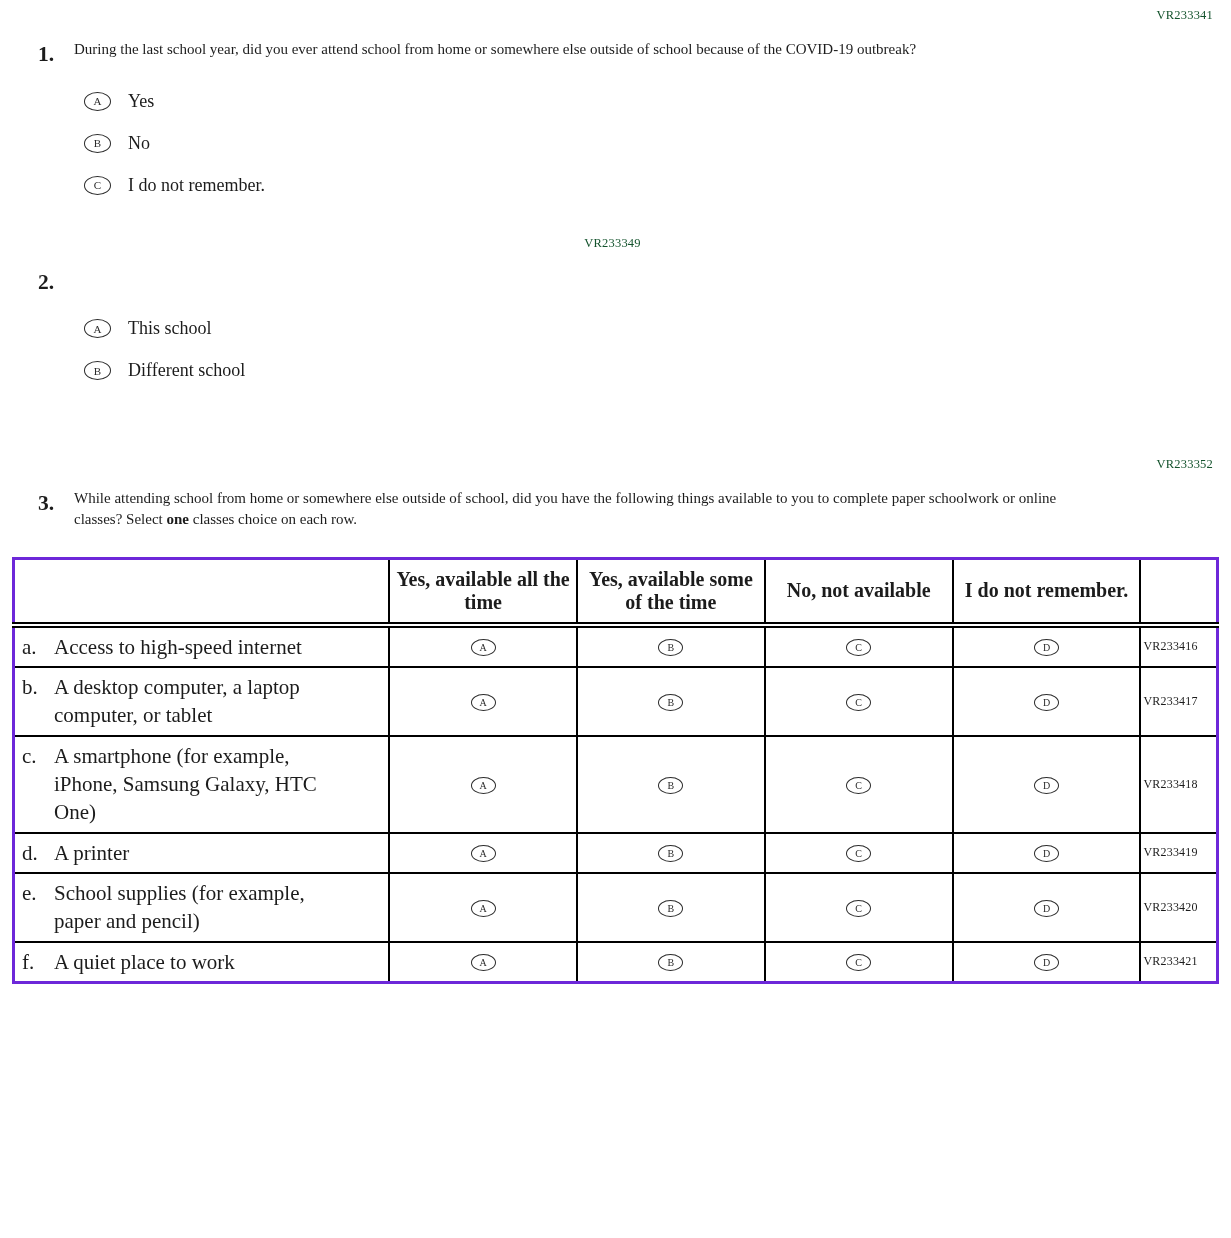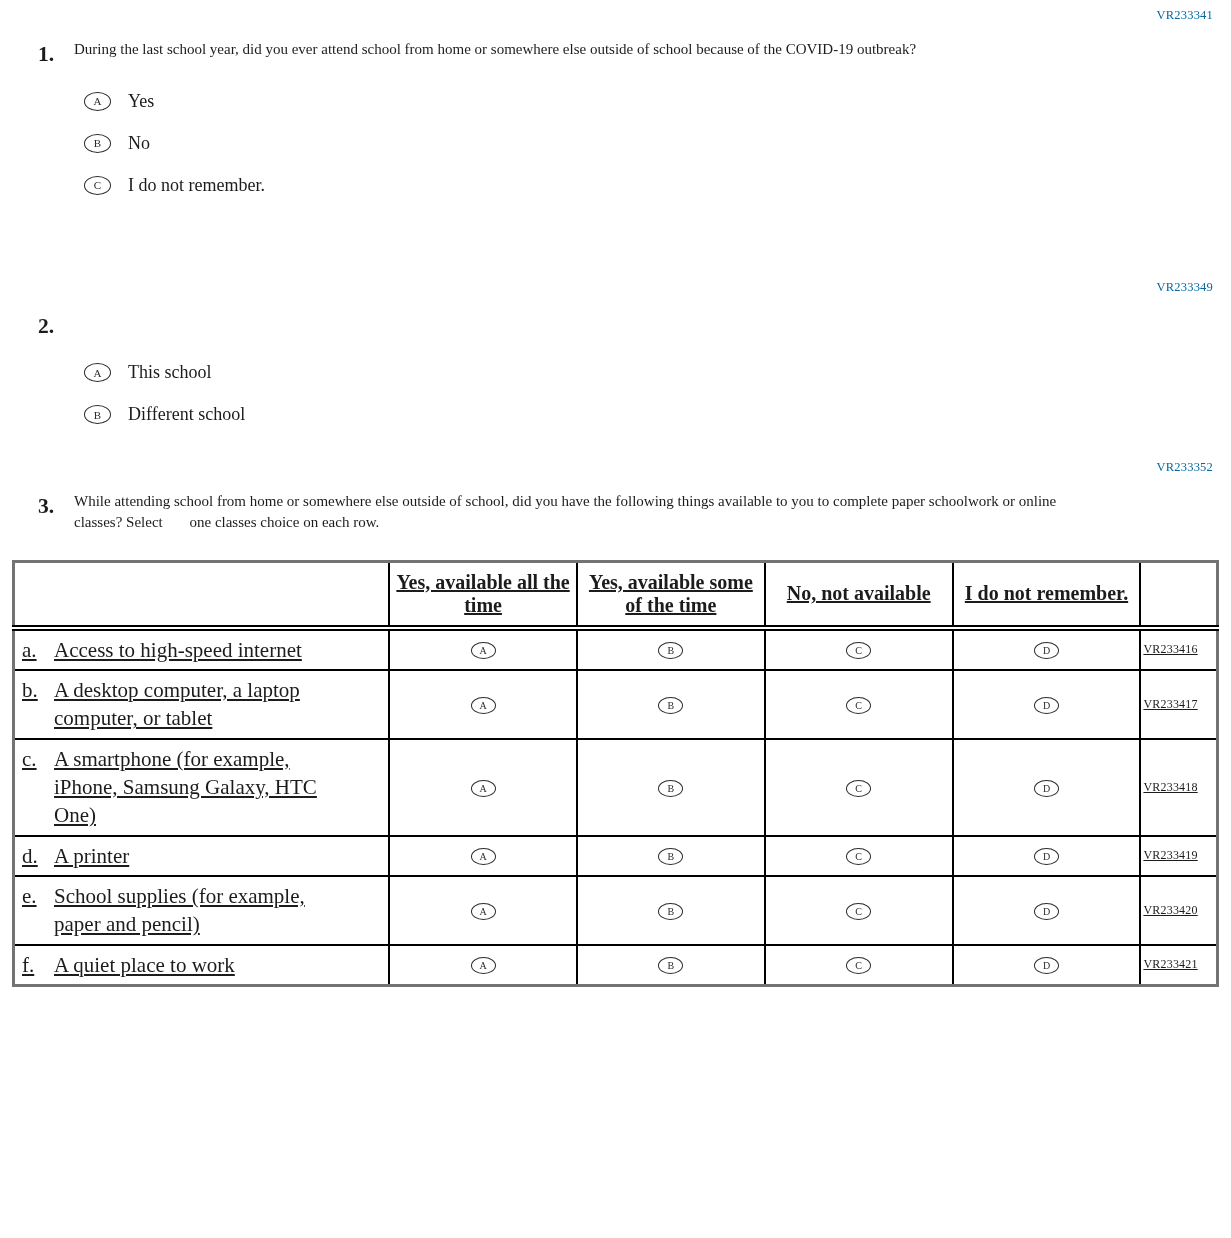--- a/index.html
+++ b/index.html
@@ -9,42 +9,42 @@
     font-family: "Liberation Serif", "DejaVu Serif", serif;
     color: #1c1c1c;
   }
   .page { width: 1231px; padding: 8px 12px 10px 12px; }
 
   .code {
     text-align: right;
     font-size: 12.5px;
     letter-spacing: 0.2px;
     padding-right: 6px;
-    color: #0369a1;
-  }
-  .gap-a { margin-top: 84px; }
-  .gap-b { margin-top: 35px; }
+    color: #14532d;
+  }
+  .gap-a { margin-top: 40px; text-align: center; }
+  .gap-b { margin-top: 76px; }
 
   .q { margin-left: 26px; margin-top: 16px; }
   .q-row { display: flex; align-items: flex-start; }
   .q-num {
     flex: none;
     width: 36px;
     font-weight: bold;
     font-size: 21.5px;
     line-height: 1.42;
   }
   .q-text {
     margin: 0;
     max-width: 1002px;
     font-size: 15px;
     line-height: 1.42;
   }
   .justify { text-align: justify; }
-  .bold { font-weight: normal; margin-left: 23px; }
+  .bold { font-weight: bold; }
 
   .choices { margin-top: 10px; }
   .choice {
     display: flex;
     align-items: center;
     margin-left: 46px;
     margin-top: 21px;
   }
   .bubble {
     flex: none;
@@ -61,22 +61,21 @@
     color: #2b2b2b;
   }
   .choice .bubble { margin-right: 17px; }
   .bubble.sm { width: 25px; height: 17px; font-size: 10px; }
   .choice-label { font-size: 18px; }
 
   table.grid {
     width: 100%;
     border-collapse: collapse;
     margin-top: 26px;
-    border: 3px solid #737373;
-    text-decoration: underline;
+    border: 3px solid #6d28d9;
   }
   table.grid th, table.grid td { border: 2px solid #000; }
   table.grid thead th {
     border-bottom: 6px double #000;
     font-size: 20px;
     font-weight: bold;
     text-align: center;
     vertical-align: middle;
     line-height: 1.15;
     padding: 8px 6px;

